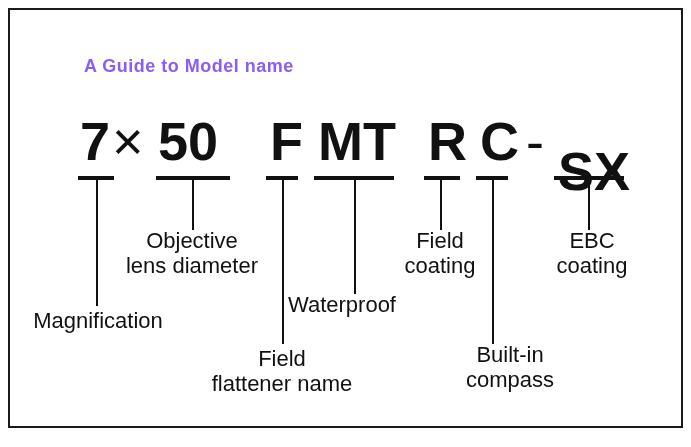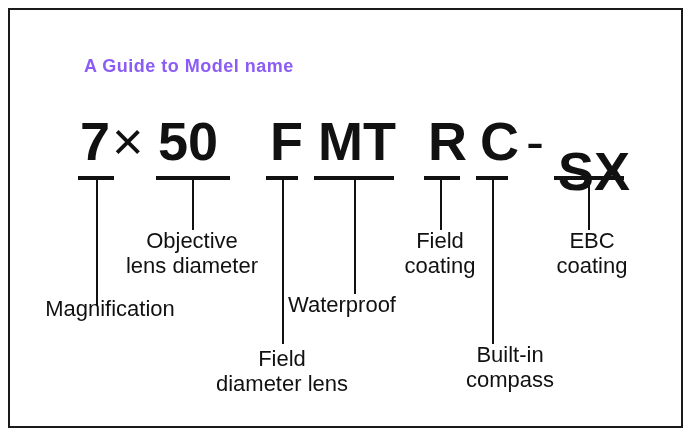--- a/index.html
+++ b/index.html
@@ -110,32 +110,32 @@
     <div class="uline" style="left:544px; top:166px; width:70px;"></div>
 
     <div class="leader" style="left:86px;  top:168px; height:128px;"></div>
     <div class="leader" style="left:182px; top:168px; height:52px;"></div>
     <div class="leader" style="left:272px; top:168px; height:166px;"></div>
     <div class="leader" style="left:344px; top:168px; height:116px;"></div>
     <div class="leader" style="left:430px; top:168px; height:52px;"></div>
     <div class="leader" style="left:482px; top:168px; height:166px;"></div>
     <div class="leader" style="left:578px; top:168px; height:52px;"></div>
 
-    <div class="label center" style="left:0px; top:286px; width:176px;padding-left:12px;">
+    <div class="label center" style="left:0px; top:298px; width:176px;">
       <div>Magnification</div>
     </div>
 
     <div class="label center" style="left:96px; top:218px; width:172px;">
       <div>Objective</div>
       <div>lens diameter</div>
     </div>
 
     <div class="label center" style="left:186px; top:336px; width:172px;">
       <div>Field</div>
-      <div>diameter lens</div>
+      <div>flattener name</div>
     </div>
 
     <div class="label center" style="left:254px; top:282px; width:156px;">
       <div>Waterproof</div>
     </div>
 
     <div class="label center" style="left:356px; top:218px; width:148px;">
       <div>Field</div>
       <div>coating</div>
     </div>

